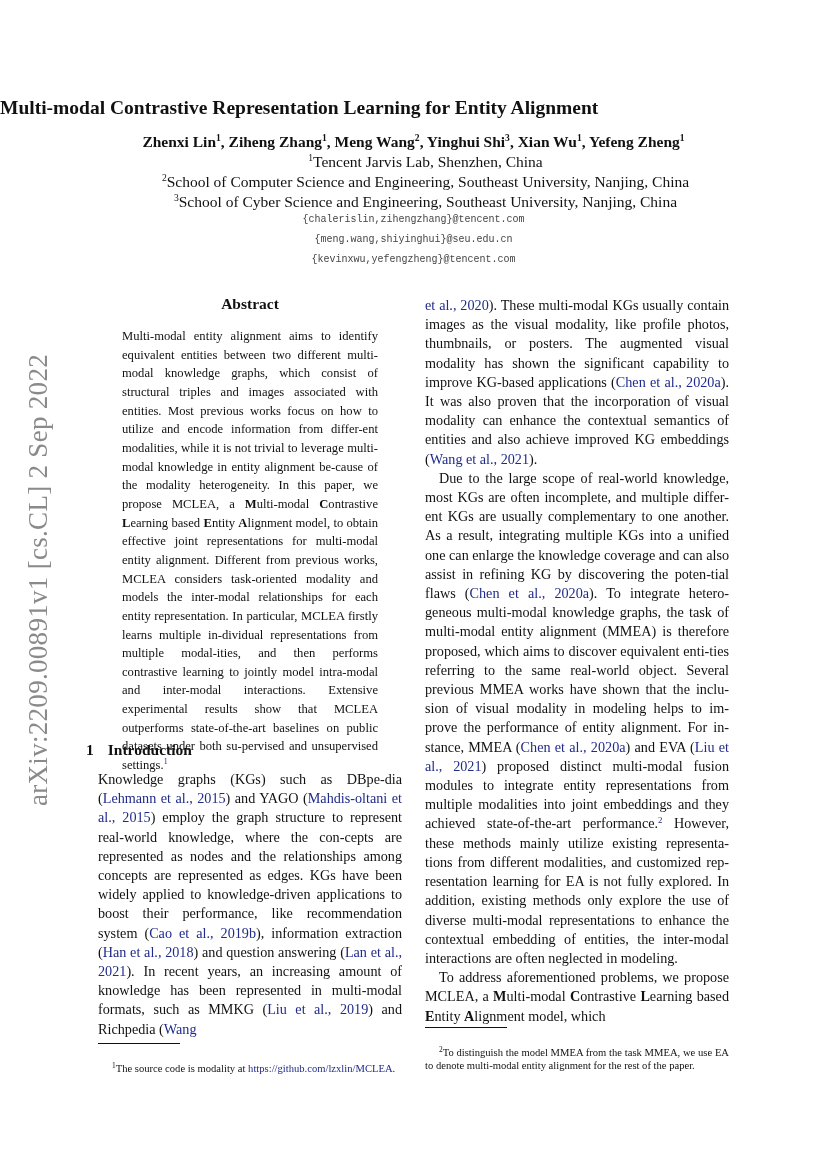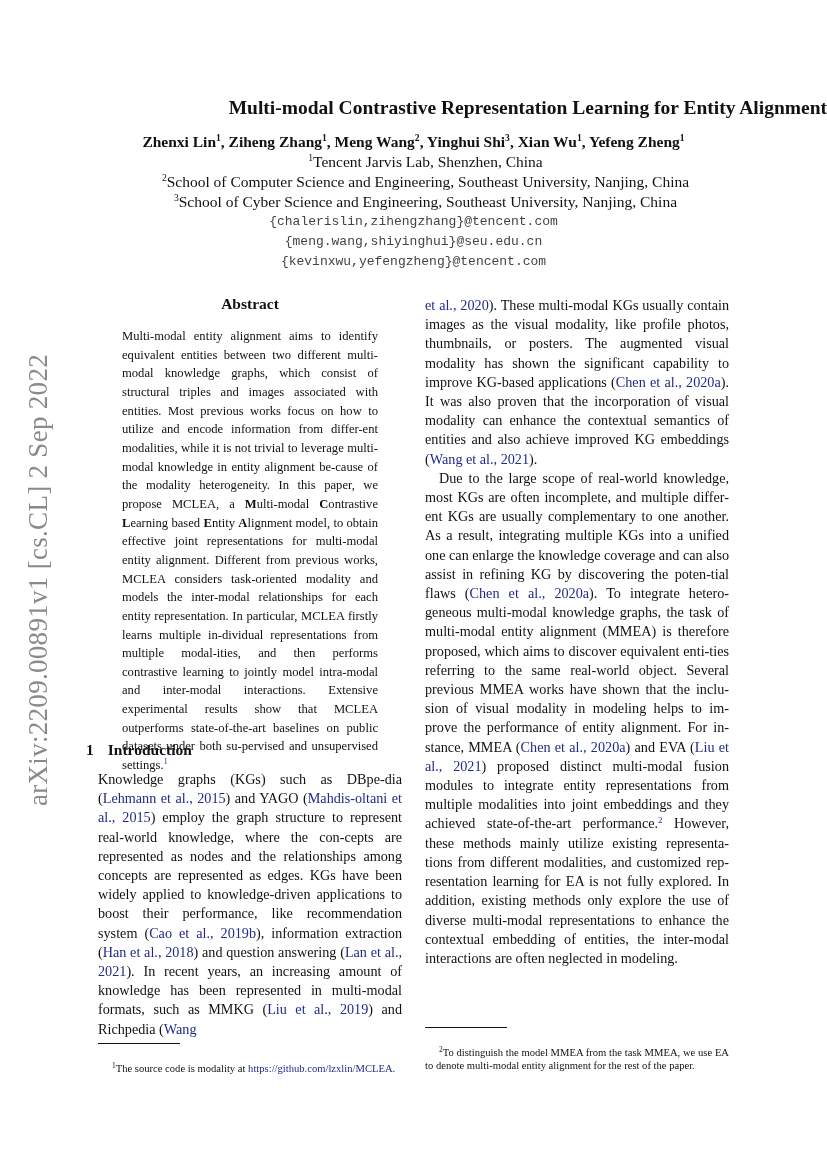--- a/index.html
+++ b/index.html
@@ -1,24 +1,24 @@
 <!DOCTYPE html>
 <html><head>
 <meta charset="utf-8">
 <style>
   html, body { margin: 0; padding: 0; background: #ffffff; }
   body { width: 827px; height: 1170px; position: relative; overflow: hidden;
          font-family: "Liberation Serif", serif; color: #111; }
   .arxiv { position: absolute; left: 18px; top: 370px; width: 40px; height: 420px; }
   .arxiv span { position: absolute; left: 50%; top: 50%; transform: translate(-50%,-50%) rotate(-90deg);
                 white-space: nowrap; font-family: "Liberation Serif", serif; font-size: 27px; color: #8a8a8a; letter-spacing: 0.3px; }
-  .title { position: absolute; left: 0; width: 827px; top: 97px; text-align: right; font-weight: bold; font-size: 19.5px; }
+  .title { position: absolute; left: 0; width: 827px; top: 97px; text-align: left; font-weight: bold; font-size: 19.5px; }
   .authors { position: absolute; left: 0; width: 827px; top: 133px; text-align: center; font-weight: bold; font-size: 15.5px; }
   .affil { position: absolute; left: 12px; width: 827px; text-align: center; font-size: 15.5px; }
-  .email { position: absolute; left: 0; width: 827px; text-align: center; font-family: "Liberation Mono", monospace; font-size: 13px; color: #444; }
+  .email { position: absolute; left: 0; width: 827px; text-align: center; font-family: "Liberation Mono", monospace; font-size: 10px; color: #444; }
   sup { font-size: 0.62em; line-height: 0; vertical-align: 0.6em; }
   .abs-head { position: absolute; left: 122px; width: 256px; top: 295px; text-align: center; font-weight: bold; font-size: 15.5px; }
   .abs-body { position: absolute; left: 122px; width: 256px; top: 327px; font-size: 12.6px; line-height: 18.65px; text-align: justify; hyphens: manual; }
   .sec-head { position: absolute; left: 86px; top: 741px; font-weight: bold; font-size: 15.5px; }
   .sec-head .num { margin-right: 14px; }
   .col { position: absolute; width: 304px; font-size: 14.2px; line-height: 19.2px; text-align: justify; }
   .col.left { left: 98px; top: 770px; }
   .col.right { left: 425px; top: 296px; }
   .col p { margin: 0; }
   .indent { text-indent: 14px; }
@@ -49,20 +49,21 @@
 
 <div class="sec-head"><span class="num">1</span><span>Introduction</span></div>
 
 <div class="col left">
     <p id="left-col">Knowledge graphs (KGs) such as DBpe-dia (<span class="cite">Lehmann et al., 2015</span>) and YAGO (<span class="cite">Mahdis-oltani et al., 2015</span>) employ the graph structure to represent real-world knowledge, where the con-cepts are represented as nodes and the relationships among concepts are represented as edges.  KGs have been widely applied to knowledge-driven applications to boost their performance, like recommendation system (<span class="cite">Cao et al., 2019b</span>), information extraction (<span class="cite">Han et al., 2018</span>) and question answering (<span class="cite">Lan et al., 2021</span>).  In recent years, an increasing amount of knowledge has been represented in multi-modal formats, such as MMKG (<span class="cite">Liu et al., 2019</span>) and Richpedia (<span class="cite">Wang</span></p>
   </div>
 
 <div class="col right">
   <p id="rp1"><span class="cite">et al., 2020</span>).  These multi-modal KGs usually contain images as the visual modality, like profile photos, thumbnails, or posters.  The augmented visual modality has shown the significant capability to improve KG-based applications (<span class="cite">Chen et al., 2020a</span>). It was also proven that the incorporation of visual modality can enhance the contextual semantics of entities and also achieve improved KG embeddings (<span class="cite">Wang et al., 2021</span>).</p>
   <p class="indent" id="rp2">Due to the large scope of real-world knowledge, most KGs are often incomplete, and multiple differ-ent KGs are usually complementary to one another. As a result, integrating multiple KGs into a unified one can enlarge the knowledge coverage and can also assist in refining KG by discovering the poten-tial flaws (<span class="cite">Chen et al., 2020a</span>). To integrate hetero-geneous multi-modal knowledge graphs, the task of multi-modal entity alignment (MMEA) is therefore proposed, which aims to discover equivalent enti-ties referring to the same real-world object. Several previous MMEA works have shown that the inclu-sion of visual modality in modeling helps to im-prove the performance of entity alignment. For in-stance, MMEA (<span class="cite">Chen et al., 2020a</span>) and EVA (<span class="cite">Liu et al., 2021</span>) proposed distinct multi-modal fusion modules to integrate entity representations from multiple modalities into joint embeddings and they achieved state-of-the-art performance.<sup class="cite">2</sup> However, these methods mainly utilize existing representa-tions from different modalities, and customized rep-resentation learning for EA is not fully explored. In addition, existing methods only explore the use of diverse multi-modal representations to enhance the contextual embedding of entities, the inter-modal interactions are often neglected in modeling.</p>
+  <p class="indent" id="rp3">To address aforementioned problems, we propose MCLEA, a <b>M</b>ulti-modal <b>C</b>ontrastive <b>L</b>earning based <b>E</b>ntity <b>A</b>lignment model, which</p>
 </div>
 
 <div class="fn-rule" style="left:98px; top:1043px"></div>
 <div class="fn" style="left:98px; top:1046px; width:304px">
   <span style="padding-left:14px"></span><span class="mark">1</span><span>The source code is modality at </span><span class="link">https://github.com/lzxlin/MCLEA</span><span>.</span>
 </div>
 
 <div class="fn-rule" style="left:425px; top:1027px"></div>
 <div class="fn" style="left:425px; top:1030px; width:304px">
   <span style="padding-left:14px"></span><span class="mark">2</span><span>To distinguish the model MMEA from the task MMEA, we use EA to denote multi-modal entity alignment for the rest of the paper.</span>

